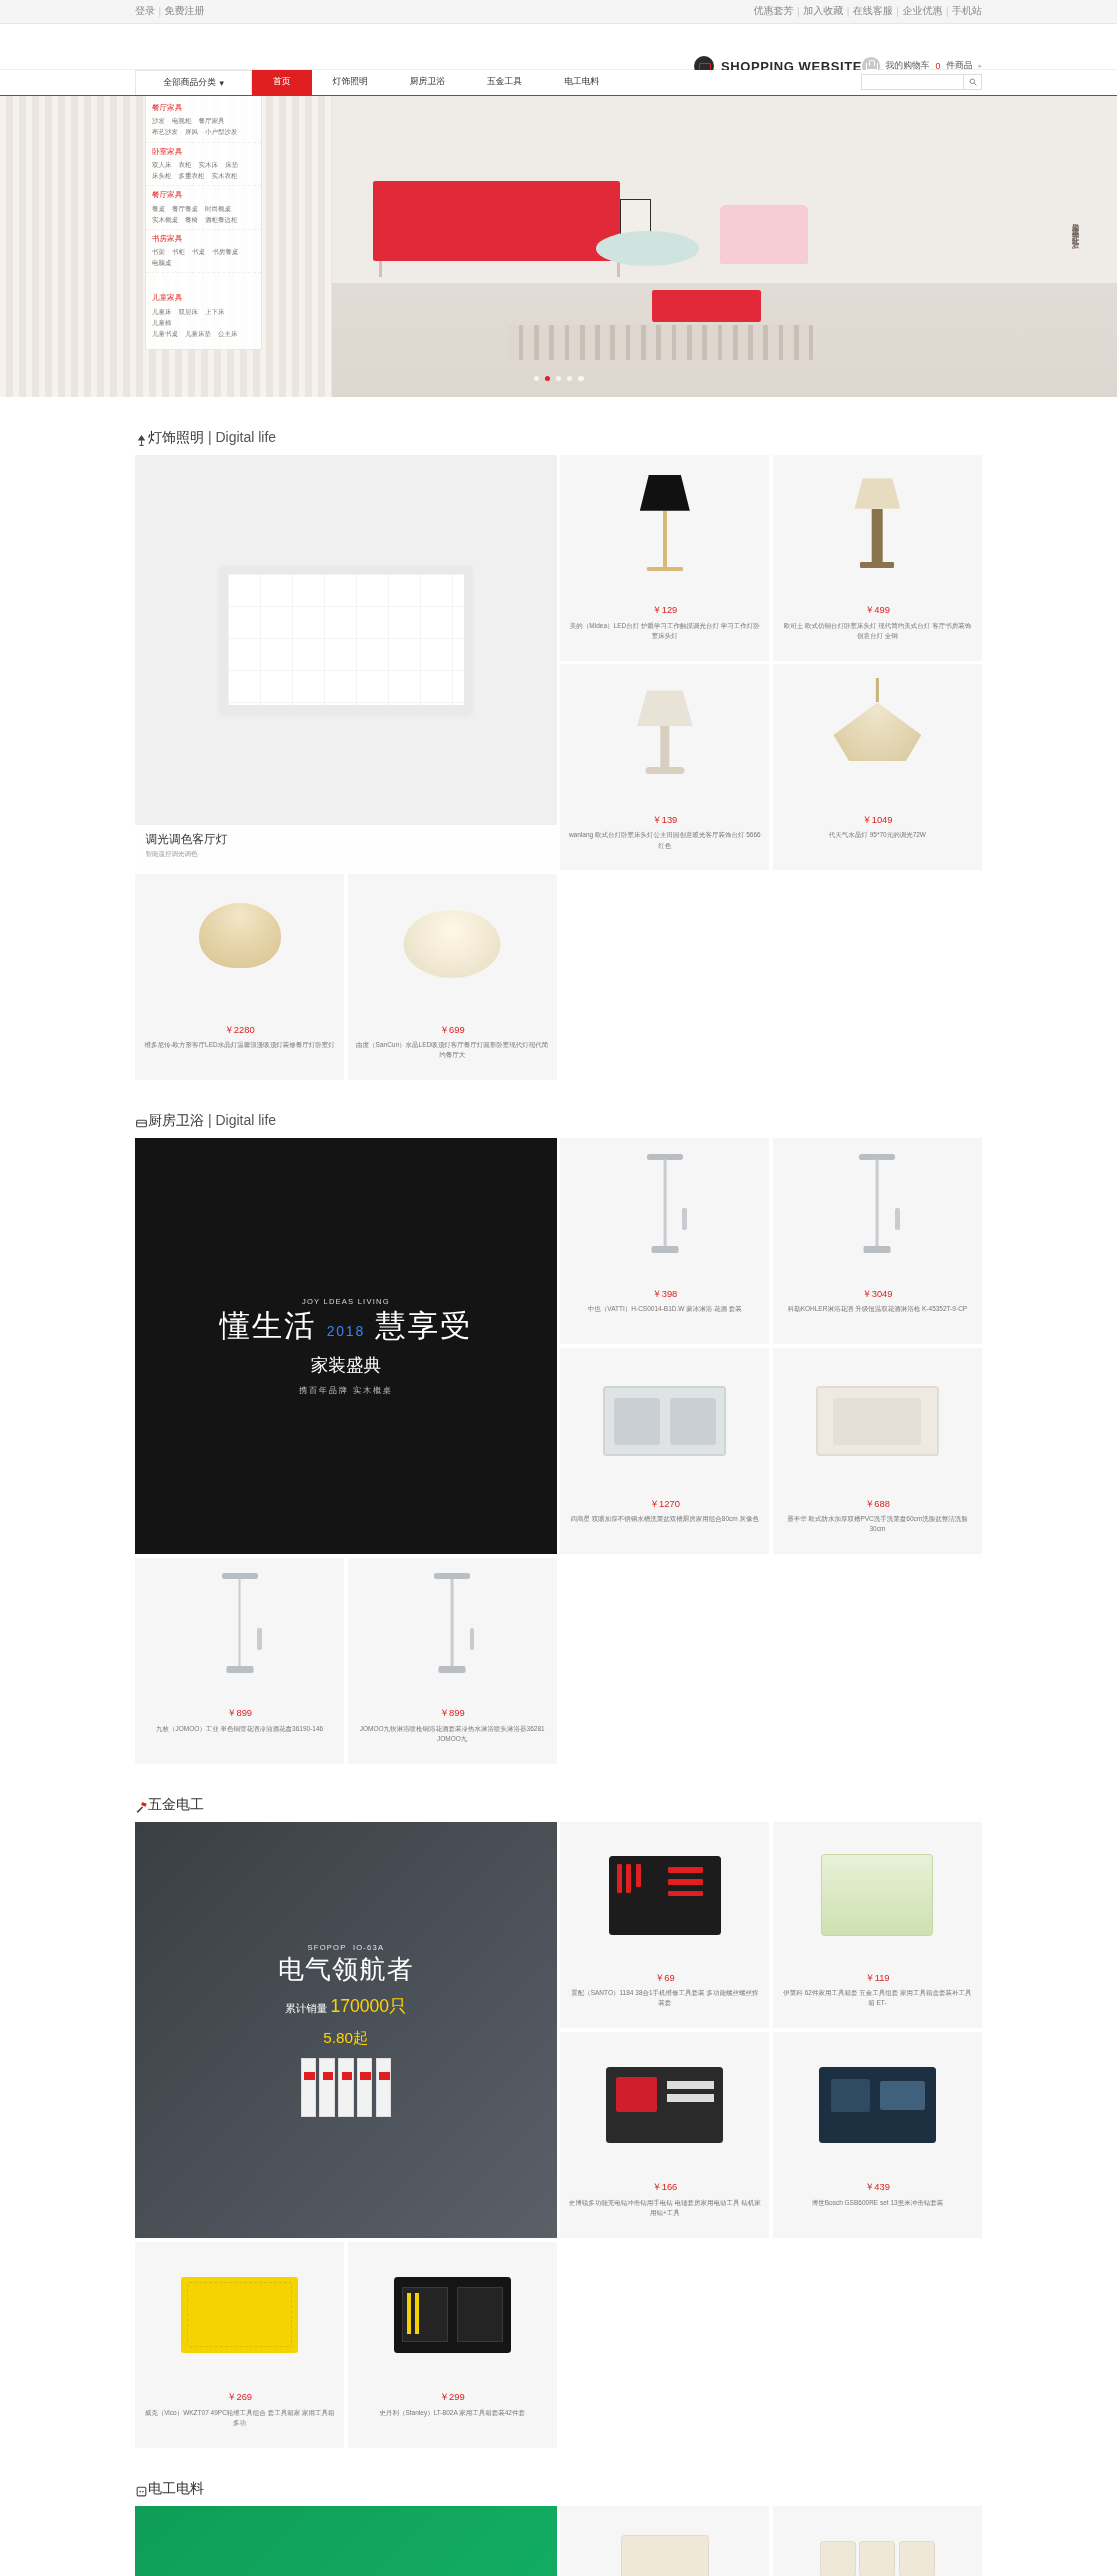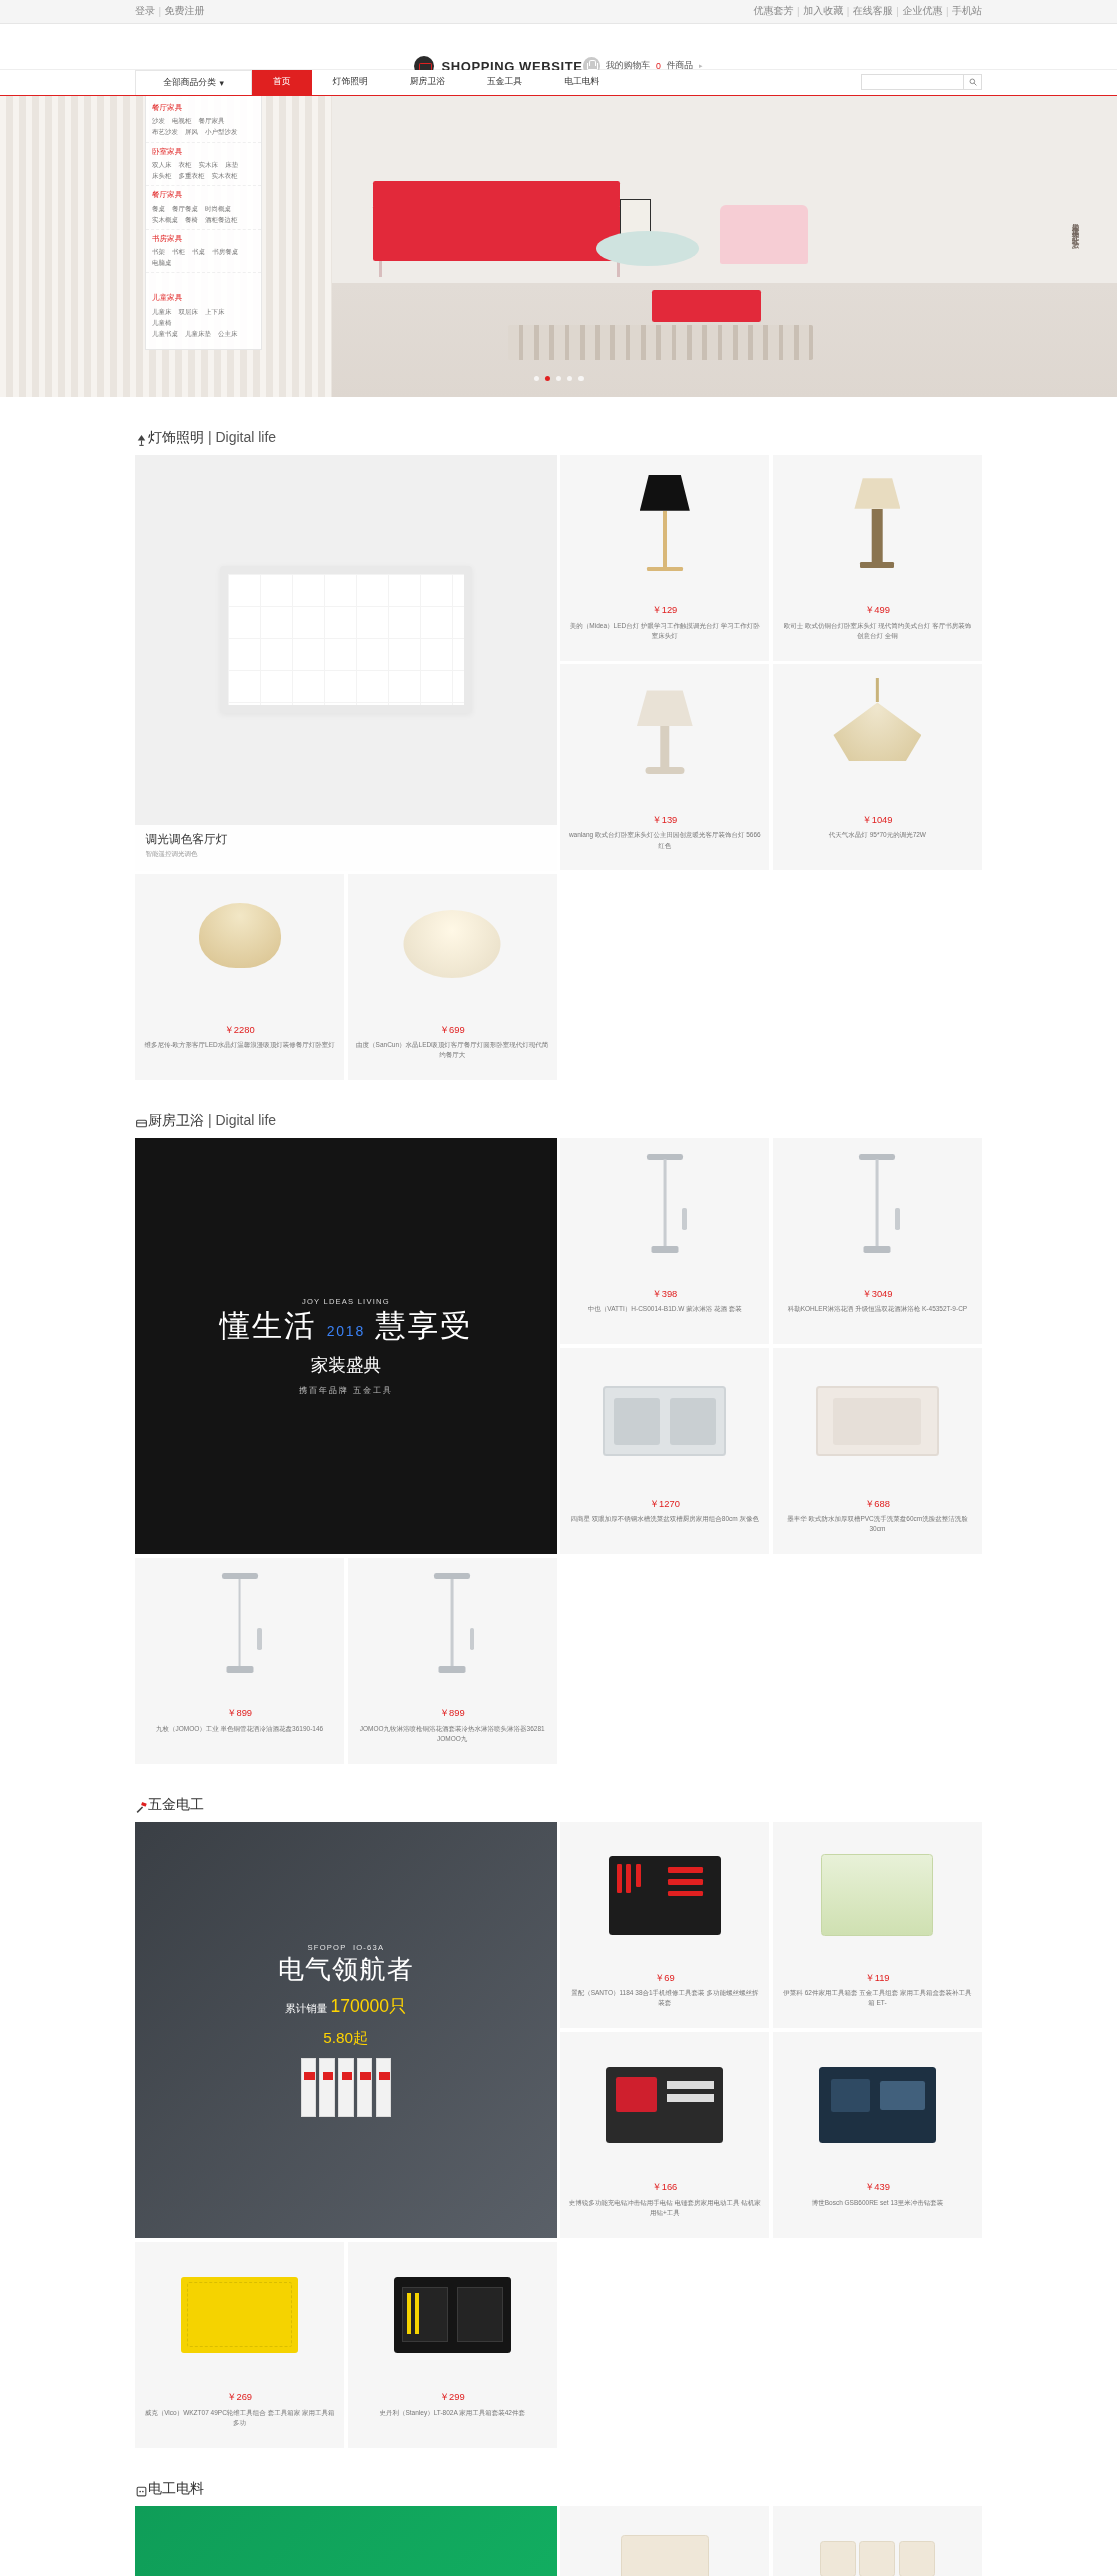--- a/index.html
+++ b/index.html
@@ -28,21 +28,21 @@
   .topbar a { color: #888; text-decoration: none; }
 
   
   .header {
     height: 46px;
     background: #fff;
     display: flex;
     align-items: center;
     border-bottom: 0.6px solid #eee;
   }
-  .header .inner { width: 100%; padding: 0 135px; display:flex; align-items:center; justify-content: center; margin-top: 40px;}
+  .header .inner { width: 100%; padding: 0 135px; display:flex; align-items:center; justify-content: flex-end; margin-top: 40px;}
   .logo-wrap { display: flex; align-items: center; gap: 7px; }
   .logo-mark {
     width: 20px; height: 20px; border-radius: 50%;
     background: #2b2b2b;
     position: relative;
   }
   .logo-mark::after {
     content: "";
     position: absolute; left: 4.7px; top: 7px;
     width: 10.6px; height: 5.9px;
@@ -546,21 +546,21 @@
     <div class="grid">
       <div class="tile big">
         <div class="kitchen-banner">
           <div class="kb-en">JOY LDEAS LIVING</div>
           <div class="kb-1">
             <span>懂生活</span>
             <span class="kb-red" style="font-size:14px;">2018</span>
             <span>慧享受</span>
           </div>
           <div class="kb-2">家装盛典</div>
-          <div class="kb-sub">携百年品牌 五金工具</div>
+          <div class="kb-sub">携百年品牌 实木概桌</div>
         </div>
       </div>
       <div class="tile">
         <div class="imgbox">
           <div class="shower">
               <div class="head"></div>
               <div class="pole"></div>
               <div class="hand"></div>
               <div class="mix"></div>
             </div>

